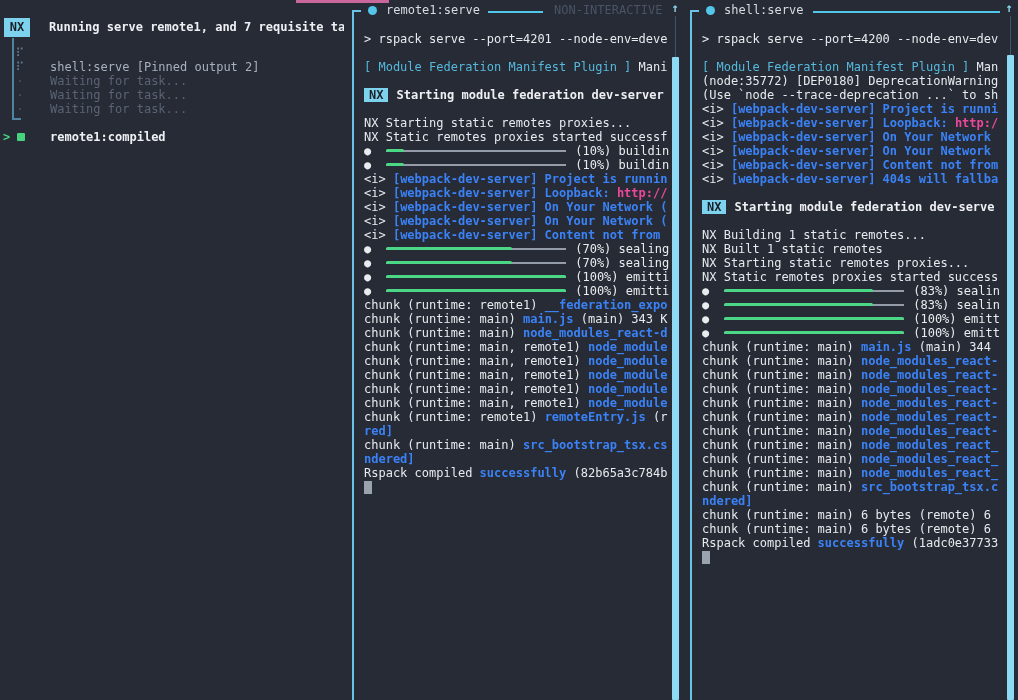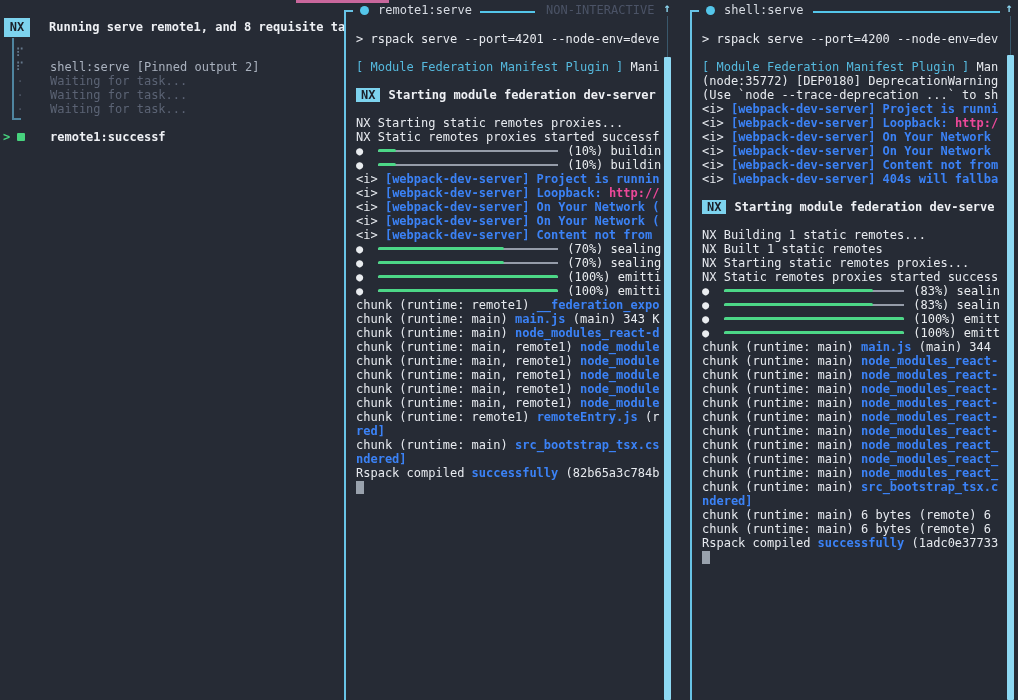--- a/index.html
+++ b/index.html
@@ -23,21 +23,21 @@
   .icon-spinner{color:#64788c;}
   .icon-wait{color:#4e5665;}
   .square{position:absolute;left:17px;top:3px;width:8px;height:8px;background:#47d37e;border-radius:1px;}
   .task-label{position:absolute;left:50px;color:#a9b1be;}
   .task-row.selected .task-label{color:#eef0f4;font-weight:bold;}
   .task-row .dim-label{color:#5b6374;}
   .sel-cursor{position:absolute;left:3px;color:#47d37e;font-weight:bold;}
 
   
   .panel{position:absolute;top:0;height:700px;}
-  .panel-mid{left:344px;width:346px;}
+  .panel-mid{left:352px;width:346px;}
   .panel-right{left:690px;width:372px;}
   .border-v{position:absolute;left:0;top:10px;bottom:0;width:2px;background:#68c3e6;}
   .border-nub{position:absolute;left:0;top:10px;width:9px;height:2px;background:#68c3e6;}
   .header-dot{position:absolute;left:16px;top:6px;width:9px;height:9px;border-radius:50%;background:#54c6ea;}
   .panel-title{position:absolute;left:34px;top:3px;color:#d7dbe2;height:14px;line-height:14px;white-space:pre;}
   .header-rule{position:absolute;top:11px;height:2px;background:#54c6ea;}
   .panel-mid .header-rule{left:136px;width:55px;}
   .panel-right .header-rule{left:123px;width:187px;}
   .mode-label{position:absolute;left:202px;top:3px;color:#4b5366;white-space:pre;}
   .scroll-up{position:absolute;top:1px;width:14px;text-align:center;color:#8ed9f3;font-weight:bold;}
@@ -69,31 +69,31 @@
   .cursor-block{display:inline-block;width:8px;height:13px;background:#99a2ad;vertical-align:middle;}
 </style>
 </head>
 <body>
 
 <div class="screen">
   <div class="top-accent"></div>
 
   <div class="tasks-panel">
     <div class="nx-logo">NX</div>
-    <div class="tasks-title">Running serve remote1, and 8 requisite ta</div>
+    <div class="tasks-title">Running serve remote1, and 7 requisite ta</div>
     <div class="tree-line"></div>
     <div class="task-list" id="running-tasks">
         <div class="task-row"><span class="task-icon icon-spinner">⠏</span></div>
         <div class="task-row"><span class="task-icon icon-spinner">⠏</span><span class="task-label">shell:serve [Pinned output 2]</span></div>
         <div class="task-row"><span class="task-icon icon-wait">·</span><span class="task-label dim-label">Waiting for task...</span></div>
         <div class="task-row"><span class="task-icon icon-wait">·</span><span class="task-label dim-label">Waiting for task...</span></div>
         <div class="task-row"><span class="task-icon icon-wait">·</span><span class="task-label dim-label">Waiting for task...</span></div>
       </div>
     <div class="task-list" id="typecheck-tasks">
-        <div class="task-row selected"><span class="sel-cursor">&gt;</span><span class="square"></span><span class="task-label">remote1:successf</span></div>
+        <div class="task-row selected"><span class="sel-cursor">&gt;</span><span class="square"></span><span class="task-label">remote1:compiled</span></div>
       </div>
   </div>
 
   <div class="panel panel-mid">
     <div class="border-v"></div>
     <div class="border-nub"></div>
     <div class="header-dot"></div>
     <div class="panel-title">remote1:serve</div>
     <div class="header-rule"></div>
     <div class="mode-label">NON-INTERACTIVE</div>

